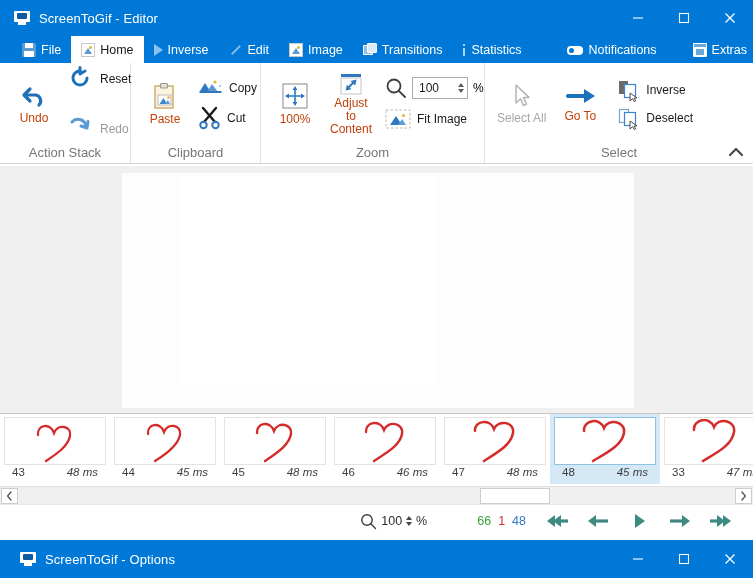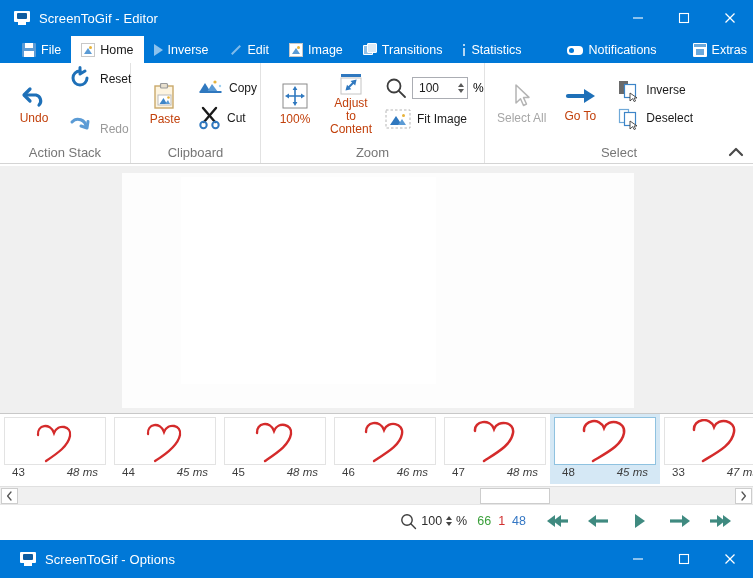--- a/index.html
+++ b/index.html
@@ -377,21 +377,21 @@
   .sb-spin .ar { width:0; height:0; border-left:3.5px solid transparent; border-right:3.5px solid transparent; }
   .sb-spin .up { border-bottom: 4px solid #444; }
   .sb-spin .dn { border-top: 4px solid #444; }
   .sb-counts {
     display: flex;
     align-items: center;
     gap: 7px;
     font-size: 12.5px;
     padding: 0 10px 0 4px;
   }
-  .c-total { color: #3ba03b; }
+  .c-total { color: #3ba03b; margin-left: 40px; }
   .c-sel   { color: #d13030; }
   .c-cur   { color: #3477c4; }
   .sb-nav { display: flex; align-items: center; gap: 0; padding-right: 12px; }
   .nav-btn {
     width: 41px; height: 28px;
     display: flex; align-items: center; justify-content: center;
     color: #3f8a80;
   }
 
   

